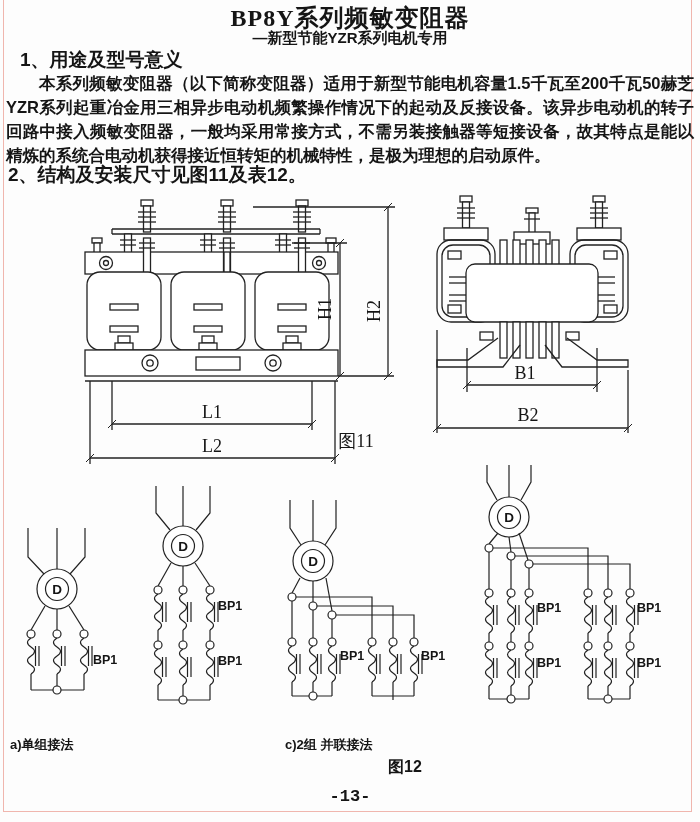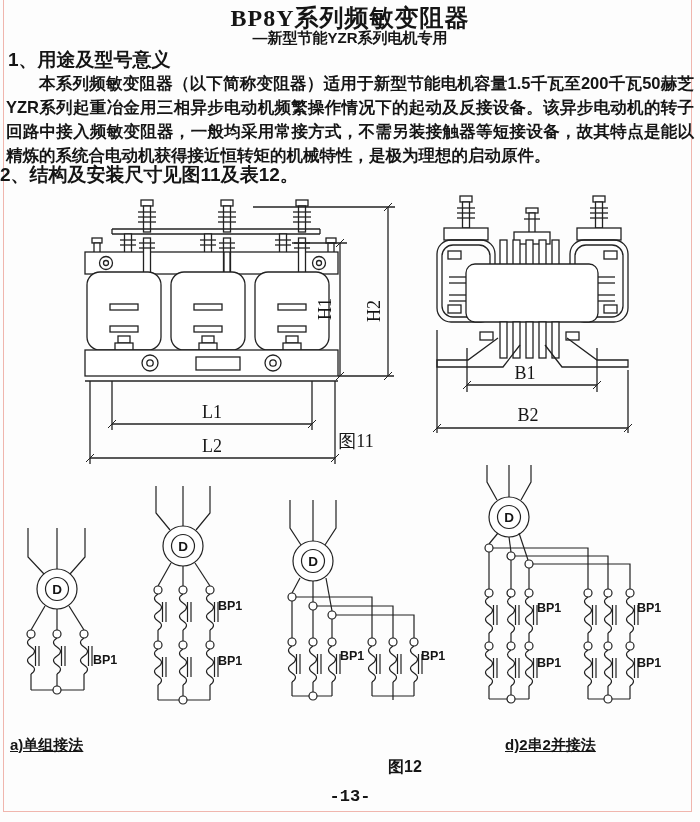--- a/index.html
+++ b/index.html
@@ -14,35 +14,35 @@
   }
   .title{
     left:0;top:2px;width:700px;text-align:center;
     font-family:"Liberation Serif","DejaVu Serif",serif;
     font-size:24px;font-weight:bold;letter-spacing:1px;
   }
   .subtitle{
     left:0;top:29px;width:700px;text-align:center;
     font-size:15px;font-weight:bold;
   }
-  .h1a{left:8px;top:47px;font-size:19px;font-weight:bold;}
+  .h1a{left:20px;top:47px;font-size:19px;font-weight:bold;}
   .bodytext{
     left:6px;top:71px;width:688px;
     font-size:16.5px;line-height:24px;font-weight:bold;
     text-align:justify;text-indent:2em;
   }
-  .h1b{left:0;top:162px;font-size:19px;font-weight:bold;}
+  .h1b{left:8px;top:162px;font-size:19px;font-weight:bold;}
   svg{position:absolute;left:0;}
   svg text{stroke:none;fill:#151515;}
   .dim{font-family:"Liberation Serif","DejaVu Serif",serif;font-size:18px;text-anchor:middle;}
   .figcap{font-family:"Liberation Serif","DejaVu Serif",serif;font-size:18px;text-anchor:middle;}
   .bp{font-size:12.5px;font-weight:bold;text-anchor:start;}
   .mlabel{font-size:13.5px;font-weight:bold;text-anchor:middle;}
   circle.t{fill:#fff;}
-  .capline span{position:absolute;top:0;font-size:15px;font-weight:bold;white-space:nowrap;text-decoration:underline;}
+  .capline span{position:absolute;top:0;font-size:13px;font-weight:bold;white-space:nowrap;}
   .capline{left:0;top:736px;width:700px;height:22px;}
   .fig12cap{left:388px;top:757px;font-size:16px;font-weight:bold;}
   .pagenum{left:0;top:787px;width:700px;text-align:center;font-size:17px;font-weight:bold;font-family:Liberation Mono, monospace;}
 </style>
 </head>
 <body>
 
 <div class="page-border"></div>
 
 <div class="abs title">BP8Y系列频敏变阻器</div>
@@ -392,17 +392,17 @@
     <circle class="t" cx="608" cy="699" r="4"></circle>
     <text class="bp" x="537" y="612">BP1</text>
     <text class="bp" x="537" y="667">BP1</text>
     <text class="bp" x="637" y="612">BP1</text>
     <text class="bp" x="637" y="667">BP1</text>
   </g>
 </svg>
 
 <div class="abs capline">
   <span style="left:10px">a)单组接法</span>
-  <span style="left:505px">d)2串2并接法</span>
+  <span style="left:285px">c)2组 并联接法</span>
 </div>
 
 <div class="abs fig12cap">图12</div>
 <div class="abs pagenum">-13-</div>
 
 </body></html>

